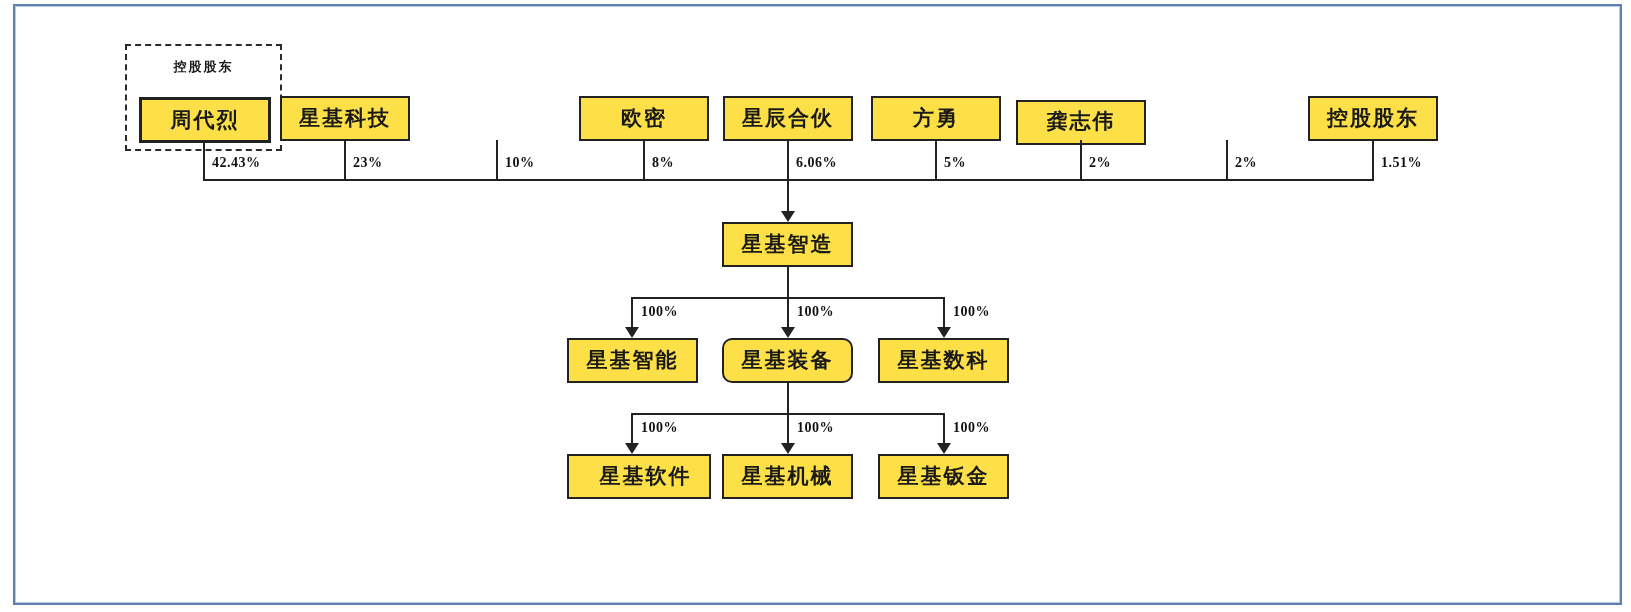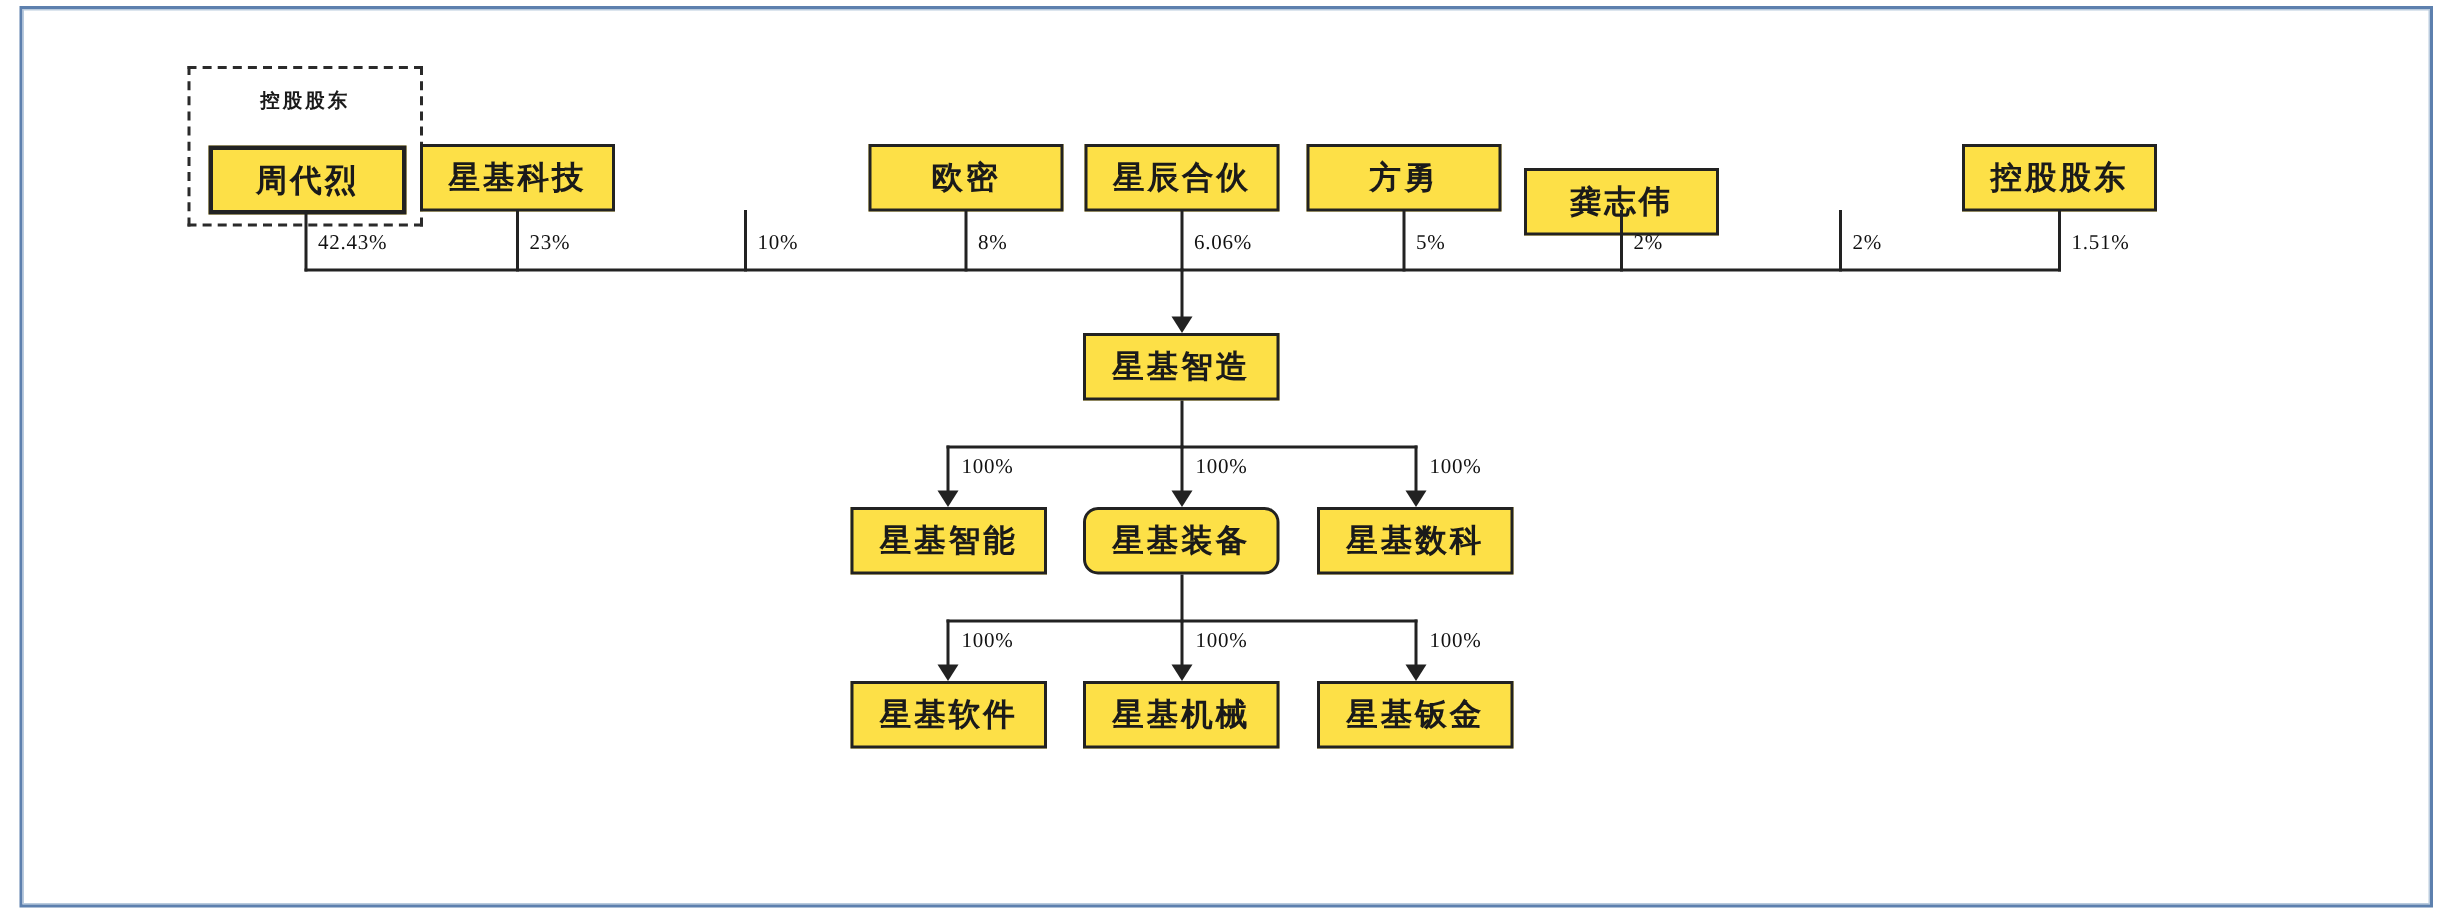--- a/index.html
+++ b/index.html
@@ -83,21 +83,21 @@
     position: absolute;
     width: 0;
     height: 0;
     border-left: 7px solid transparent;
     border-right: 7px solid transparent;
     border-top: 11px solid #222222;
   }
   .pct {
     position: absolute;
     font-size: 14px;
-    font-weight: 400;
+    font-weight: 700;
     color: #111111;
     letter-spacing: 0.5px;
     white-space: nowrap;
   }
 </style>
 </head>
 <body>
 
 <div class="page">
   <div class="frame"></div>
@@ -106,21 +106,21 @@
 
     <div class="dash-box">
       <div class="dash-label">控股股东</div>
     </div>
 
     <div class="node heavy" style="left:139px;top:81px;width:126px;">周代烈</div>
     <div class="node" style="left:280px;top:80px;width:126px;">星基科技</div>
     <div class="node" style="left:579px;top:80px;width:126px;">欧密</div>
     <div class="node" style="left:723px;top:80px;width:126px;">星辰合伙</div>
     <div class="node" style="left:871px;top:80px;width:126px;">方勇</div>
-    <div class="node" style="left:1016px;top:96px;width:126px;">龚志伟</div>
+    <div class="node" style="left:1016px;top:84px;width:126px;font-family:Liberation Mono, monospace;">龚志伟</div>
     <div class="node" style="left:1308px;top:80px;width:126px;">控股股东</div>
 
     <div class="vline" style="left:203px;top:125px;height:40px;"></div>
     <div class="vline" style="left:344px;top:124px;height:41px;"></div>
     <div class="vline" style="left:496px;top:124px;height:41px;"></div>
     <div class="vline" style="left:643px;top:124px;height:41px;"></div>
     <div class="vline" style="left:787px;top:124px;height:41px;"></div>
     <div class="vline" style="left:935px;top:124px;height:41px;"></div>
     <div class="vline" style="left:1080px;top:124px;height:41px;"></div>
     <div class="vline" style="left:1226px;top:124px;height:41px;"></div>
@@ -166,18 +166,18 @@
     <div class="vline" style="left:631px;top:397px;height:31px;"></div>
     <div class="vline" style="left:787px;top:397px;height:31px;"></div>
     <div class="vline" style="left:943px;top:397px;height:31px;"></div>
     <div class="arrow-down" style="left:625px;top:427px;"></div>
     <div class="arrow-down" style="left:781px;top:427px;"></div>
     <div class="arrow-down" style="left:937px;top:427px;"></div>
     <div class="pct" style="left:641px;top:404px;">100%</div>
     <div class="pct" style="left:797px;top:404px;">100%</div>
     <div class="pct" style="left:953px;top:404px;">100%</div>
 
-    <div class="node" style="left:567px;top:438px;width:127px;">星基软件</div>
+    <div class="node" style="left:567px;top:438px;width:127px;padding-left:13px;">星基软件</div>
     <div class="node" style="left:722px;top:438px;width:127px;">星基机械</div>
     <div class="node" style="left:878px;top:438px;width:127px;">星基钣金</div>
 
   </div>
 </div>
 
 </body></html>

